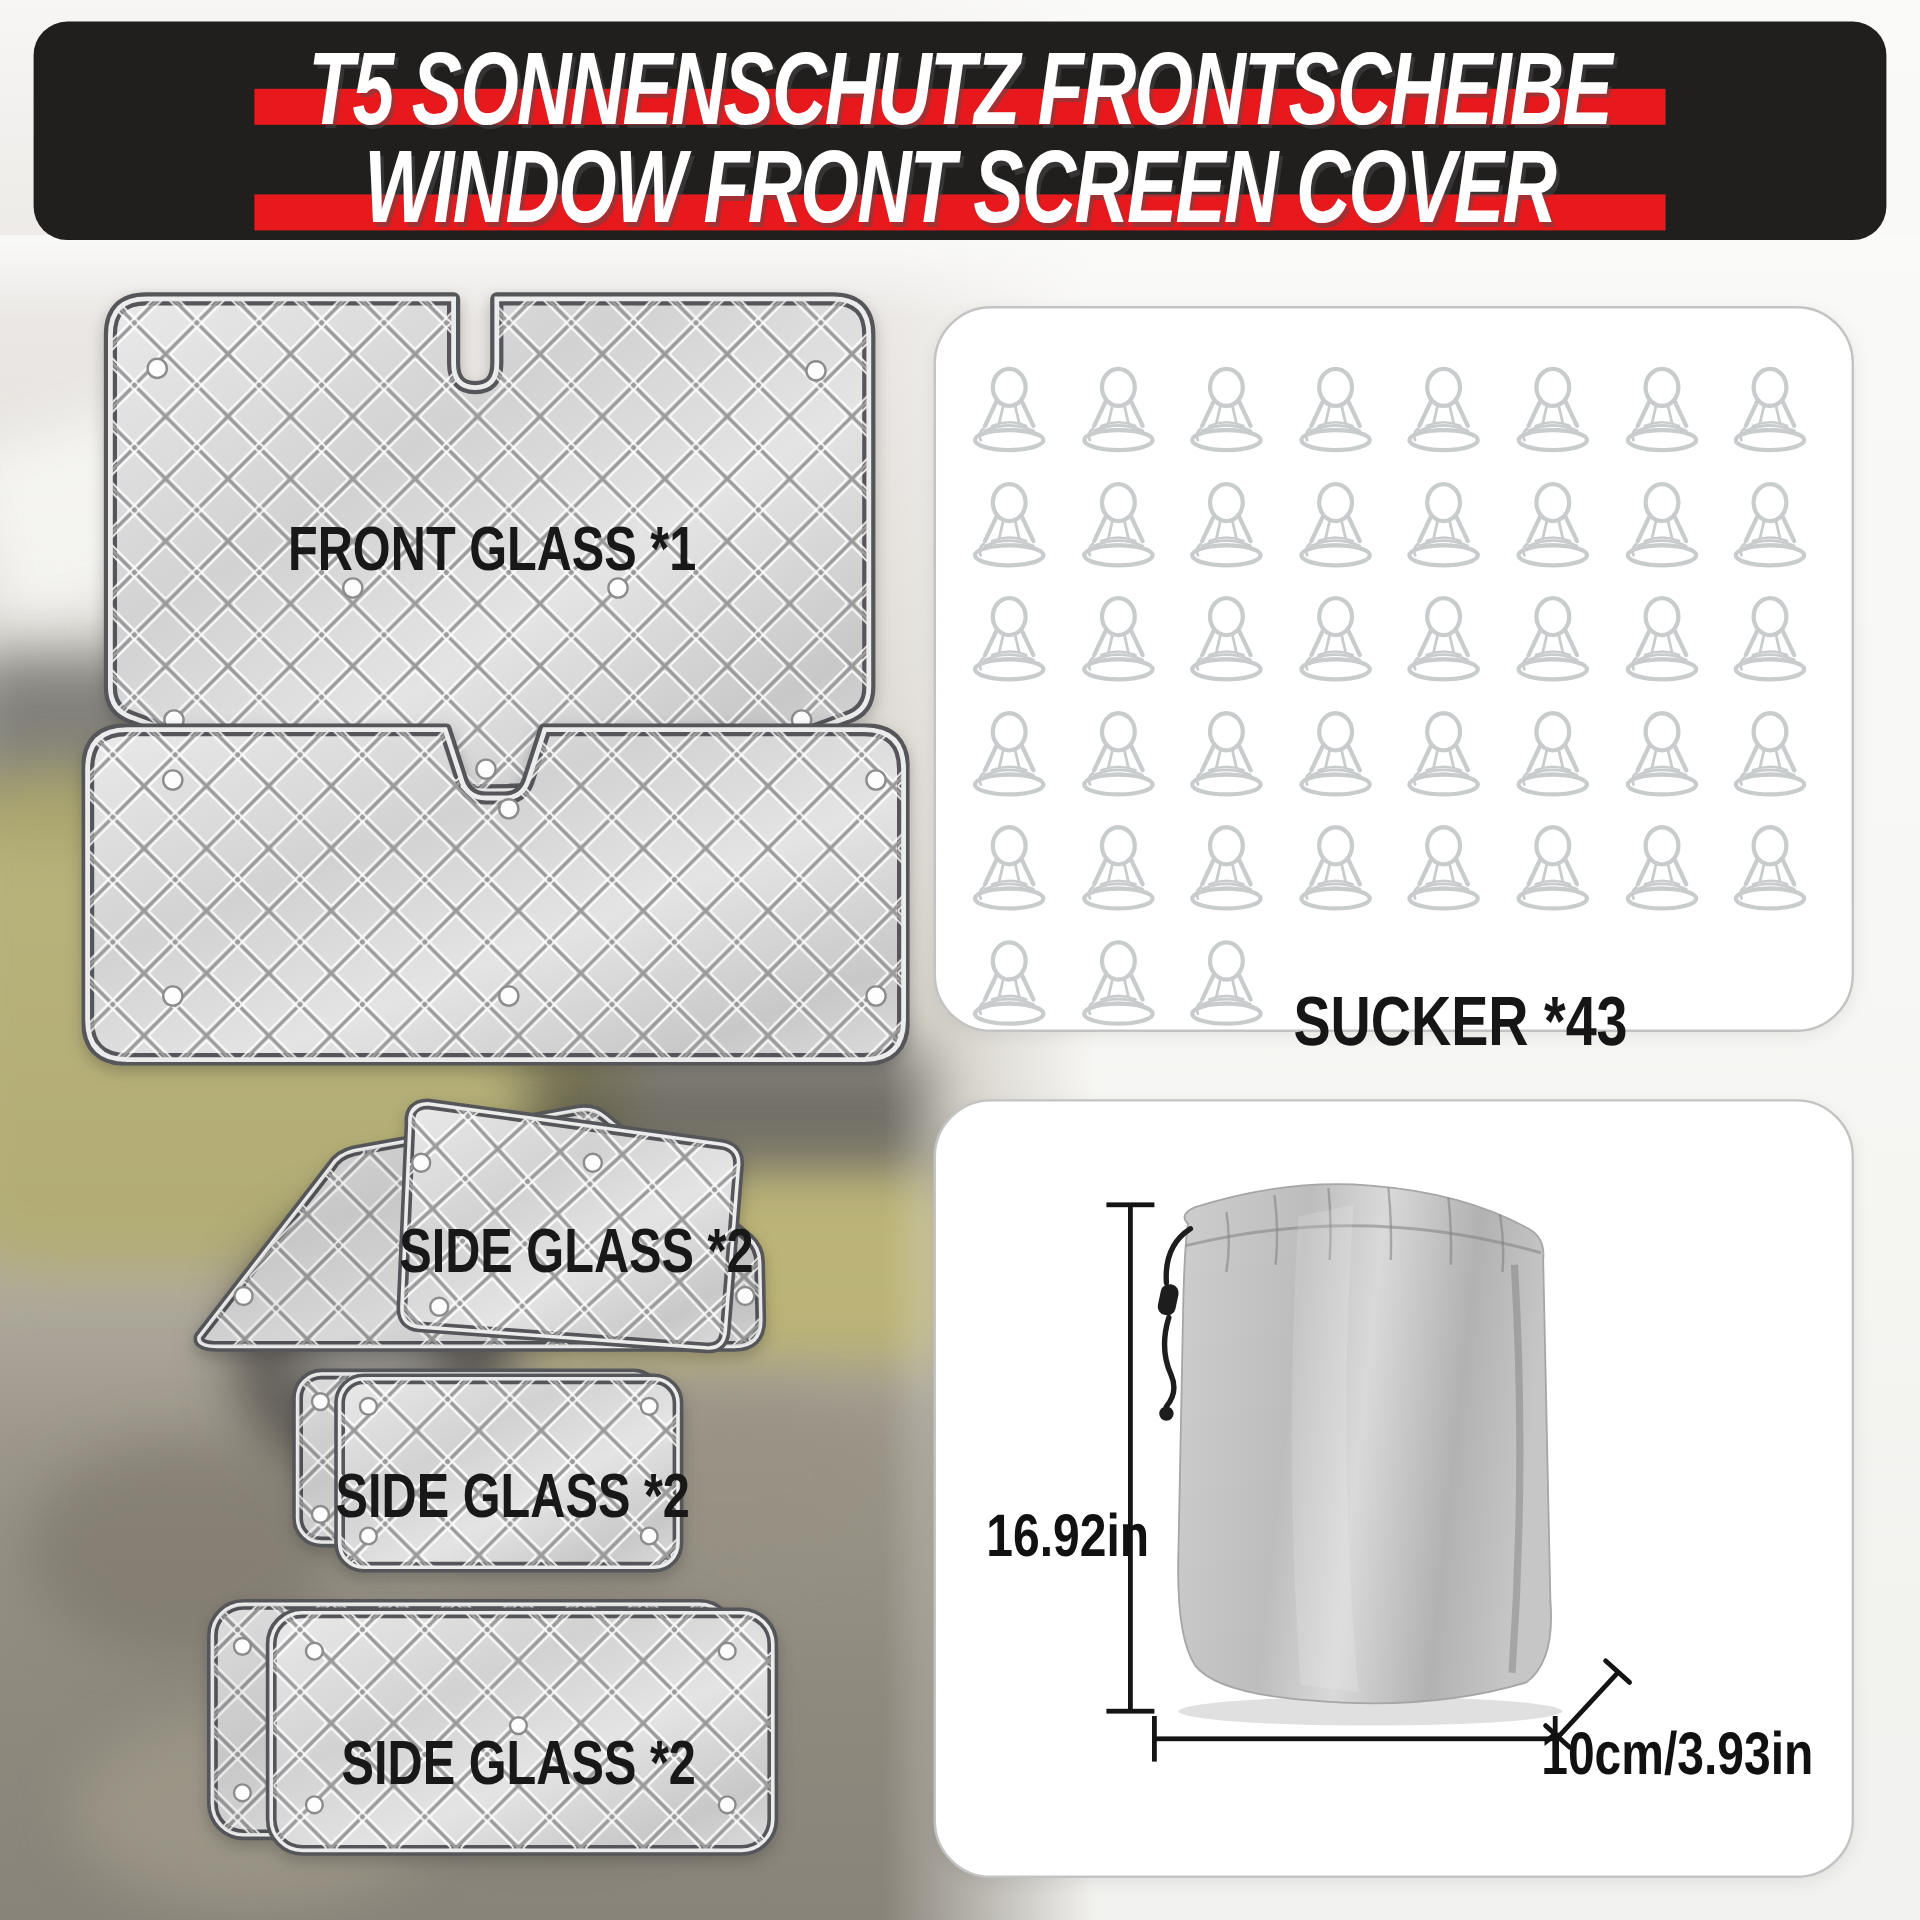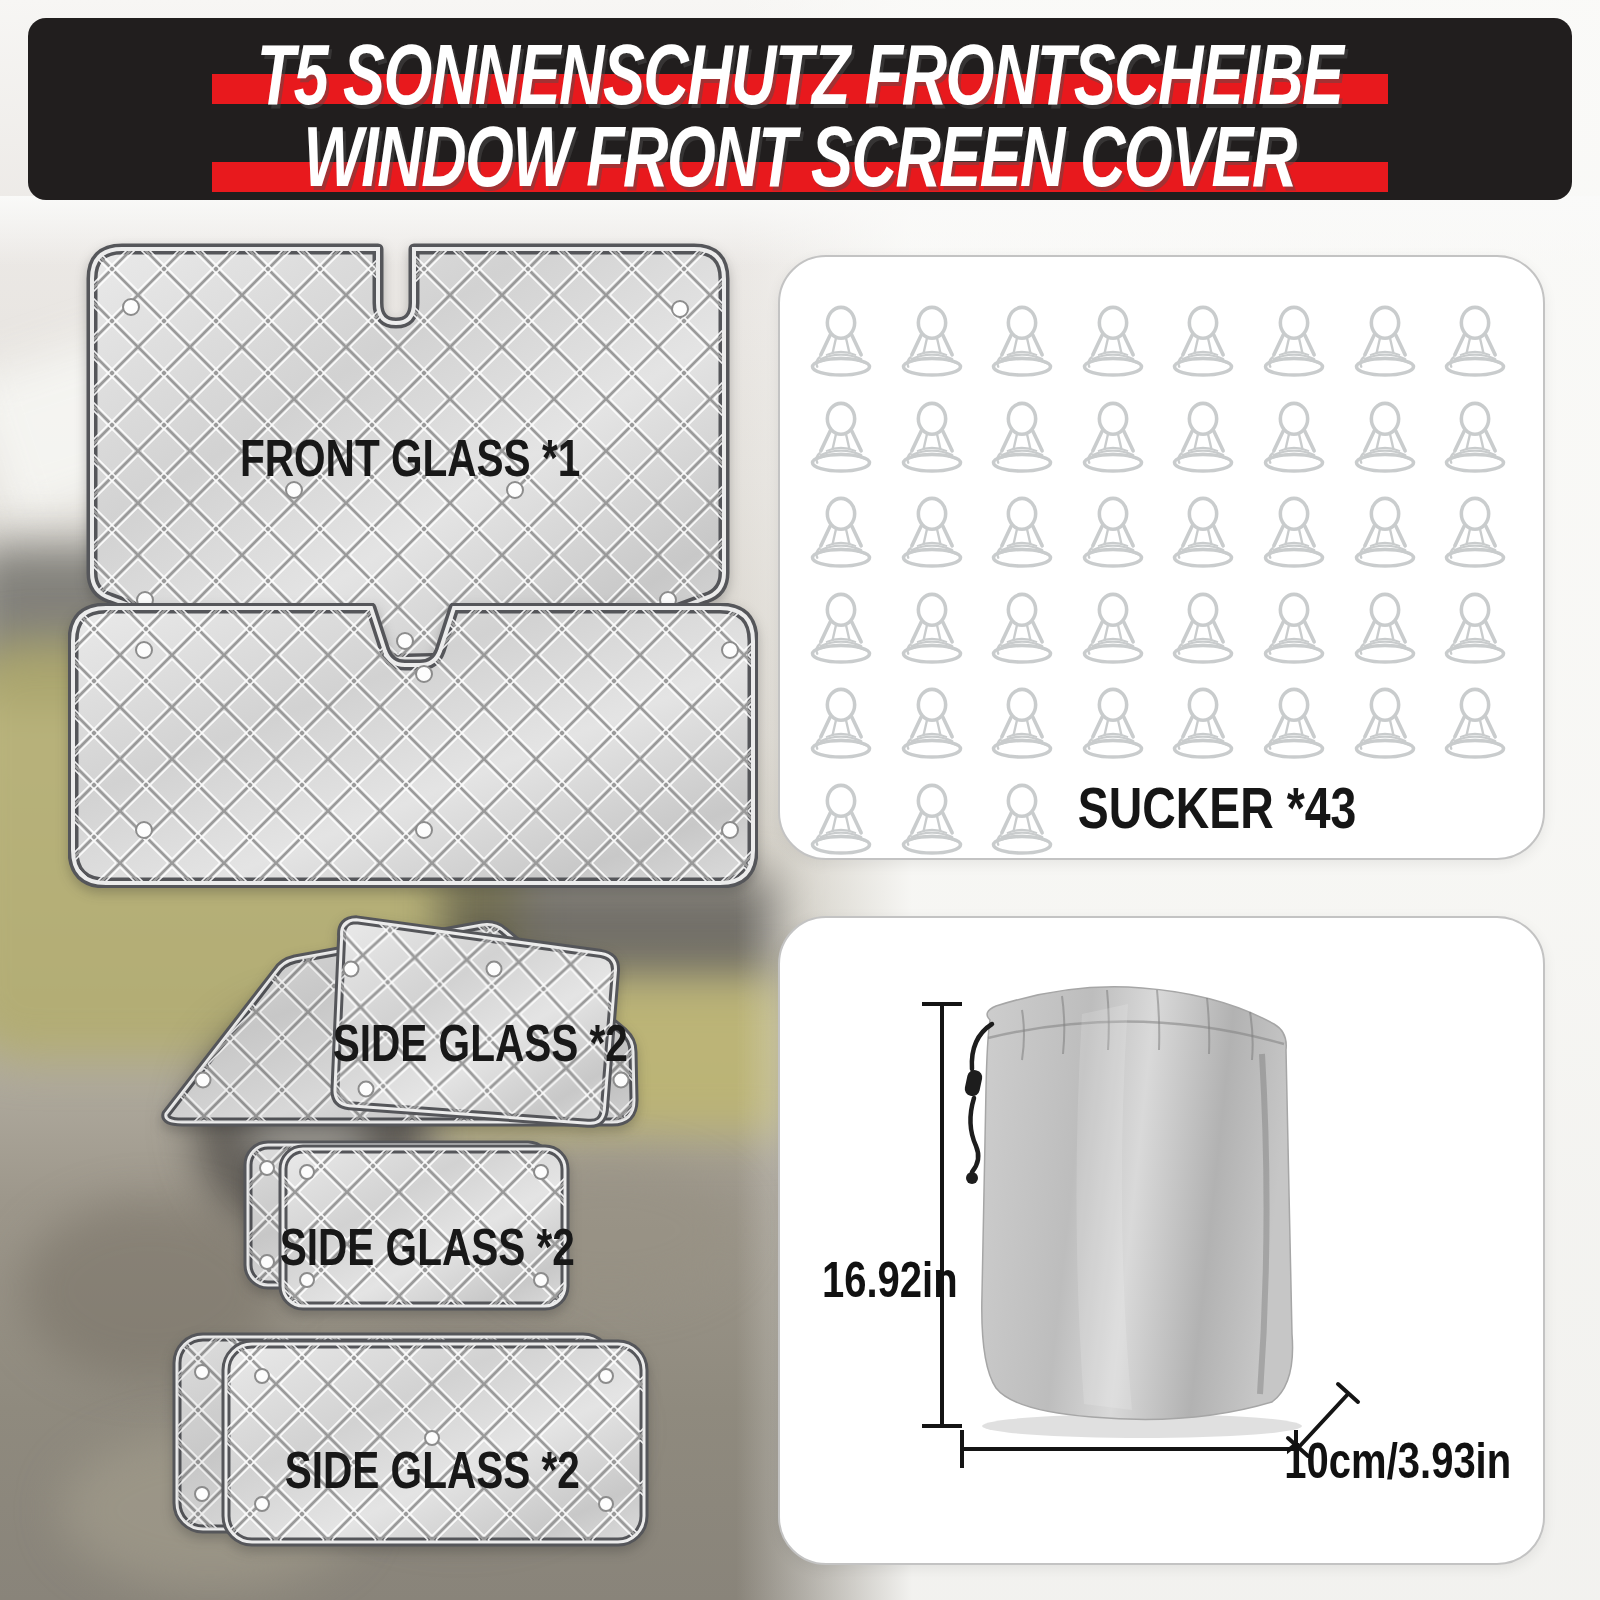--- a/index.html
+++ b/index.html
@@ -8,40 +8,40 @@
   
   .bg-base{position:absolute;inset:0;
     background:linear-gradient(180deg,#f7f6f4 0%,#ece9e6 14%,#e4e1dc 30%,#d8d4cc 46%,#bcb7aa 62%,#9d978b 75%,#8f8a7e 88%,#89847a 100%);}
   .blob{position:absolute;filter:blur(22px);}
   .bg-whitefade{position:absolute;inset:0;
     background:linear-gradient(90deg,rgba(250,250,248,0) 46%,rgba(250,250,248,0.93) 57%);}
   .bg-topstrip{position:absolute;left:0;top:196px;width:100%;height:70px;
     background:linear-gradient(180deg,rgba(250,250,249,0.95),rgba(250,250,249,0));}
   
   .banner{position:absolute;left:28px;top:18px;width:1544px;height:182px;
-    background:#211e1e;border-radius:18px;}
+    background:#211e1e;border-radius:28px;}
   .stripe{position:absolute;left:184px;width:1176px;height:30px;background:#e8191d;}
   .stripe.s1{top:56px}.stripe.s2{top:144px}
   .banner-line{position:absolute;left:0;width:100%;text-align:center;color:#ffffff;
     font-weight:bold;font-style:italic;font-size:86px;line-height:80px;height:80px;}
   .banner-line span{display:inline-block;transform:scaleX(0.73);white-space:nowrap;
     letter-spacing:-2px;text-shadow:4px 4px 0 rgba(80,80,80,0.45);}
   .banner-line.l1{top:16px}.banner-line.l2{top:98px}
   
   .glass{position:absolute;filter:drop-shadow(0 5px 6px rgba(40,40,40,0.28));}
   .panel-label{position:absolute;width:460px;height:66px;line-height:66px;
     text-align:center;font-size:52px;font-weight:bold;color:#181818;}
   .panel-label span{display:inline-block;transform:scaleX(0.78);white-space:nowrap;}
   
   .card{position:absolute;background:#ffffff;border:2px solid #c3c3c3;border-radius:48px;
     box-shadow:0 4px 14px rgba(0,0,0,0.07);}
   .sucker{position:absolute;width:72px;height:76px;}
   .sucker svg{width:72px;height:76px;display:block;}
   .big-label{position:absolute;width:460px;height:70px;line-height:70px;text-align:center;
-    font-size:58px;font-weight:bold;color:#161616;}
+    font-size:58px;font-weight:bold;color:#161616;margin-top:44px;}
   .big-label span{display:inline-block;transform:scaleX(0.8);white-space:nowrap;}
   .dim-label{position:absolute;width:300px;height:66px;line-height:66px;text-align:center;
     font-size:50px;font-weight:bold;color:#111111;}
   .dim-label span{display:inline-block;transform:scaleX(0.8);white-space:nowrap;}
   .dim-line{position:absolute;background:#141414;}
 </style>
 </head>
 <body>
 
 <div id="stage">

